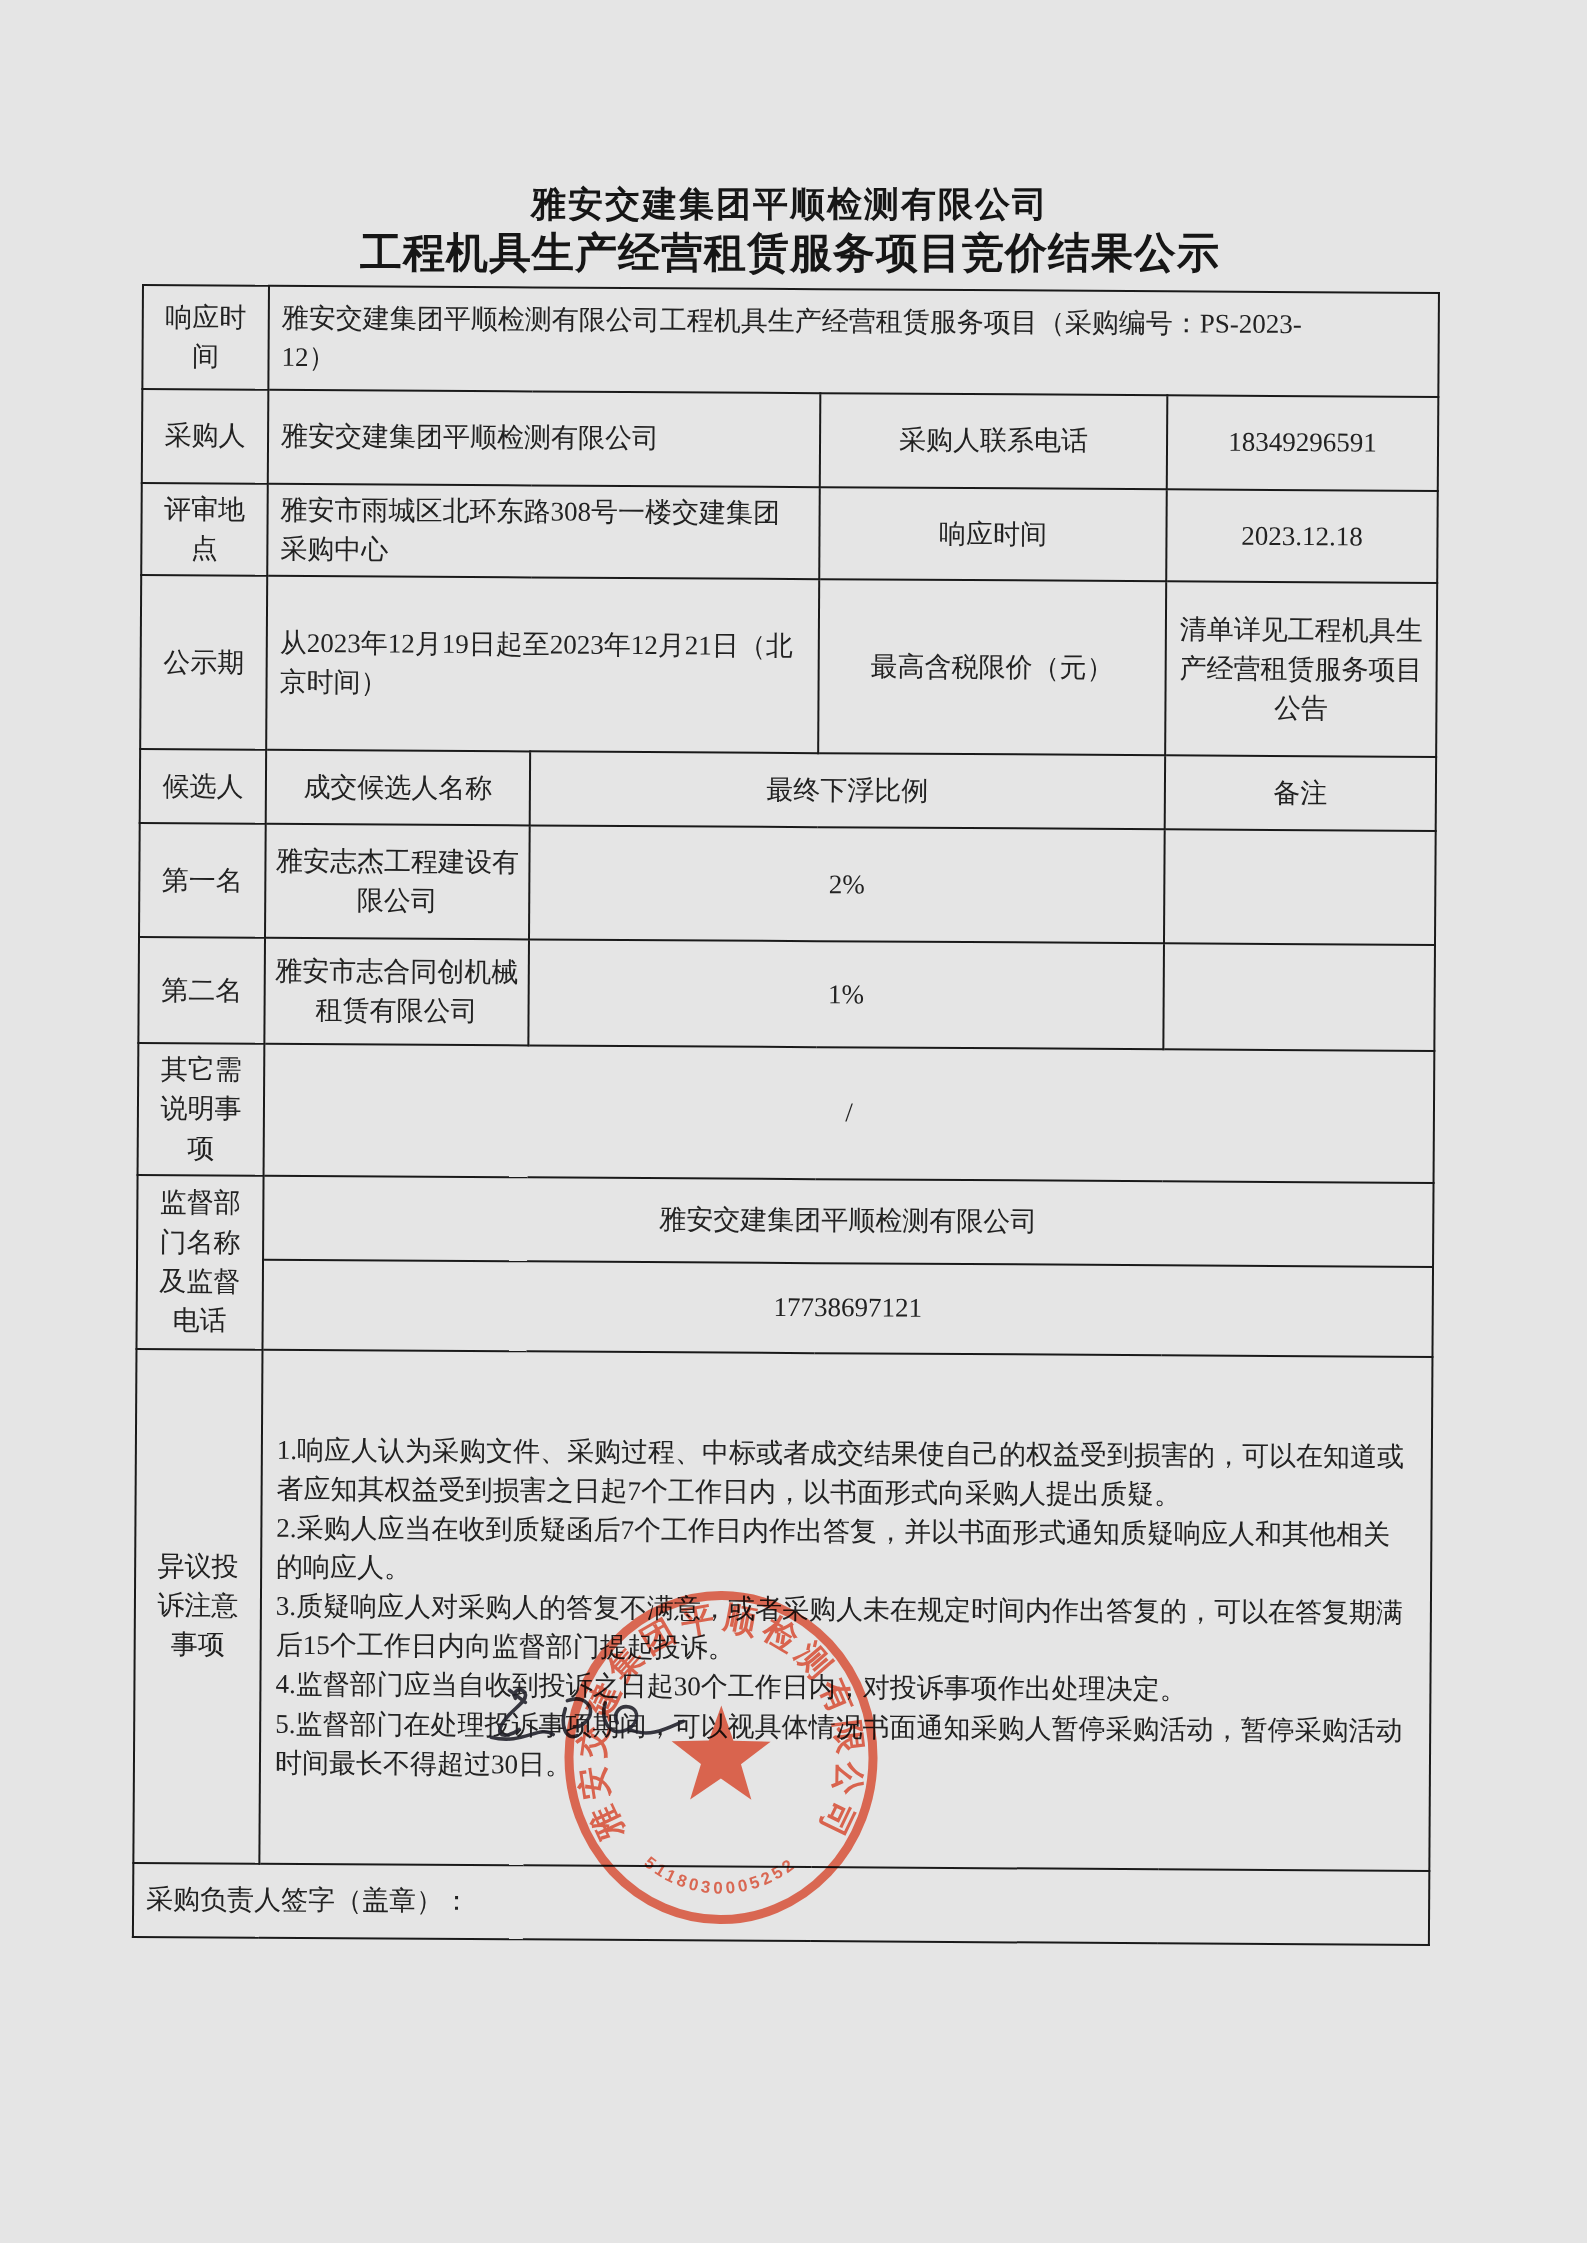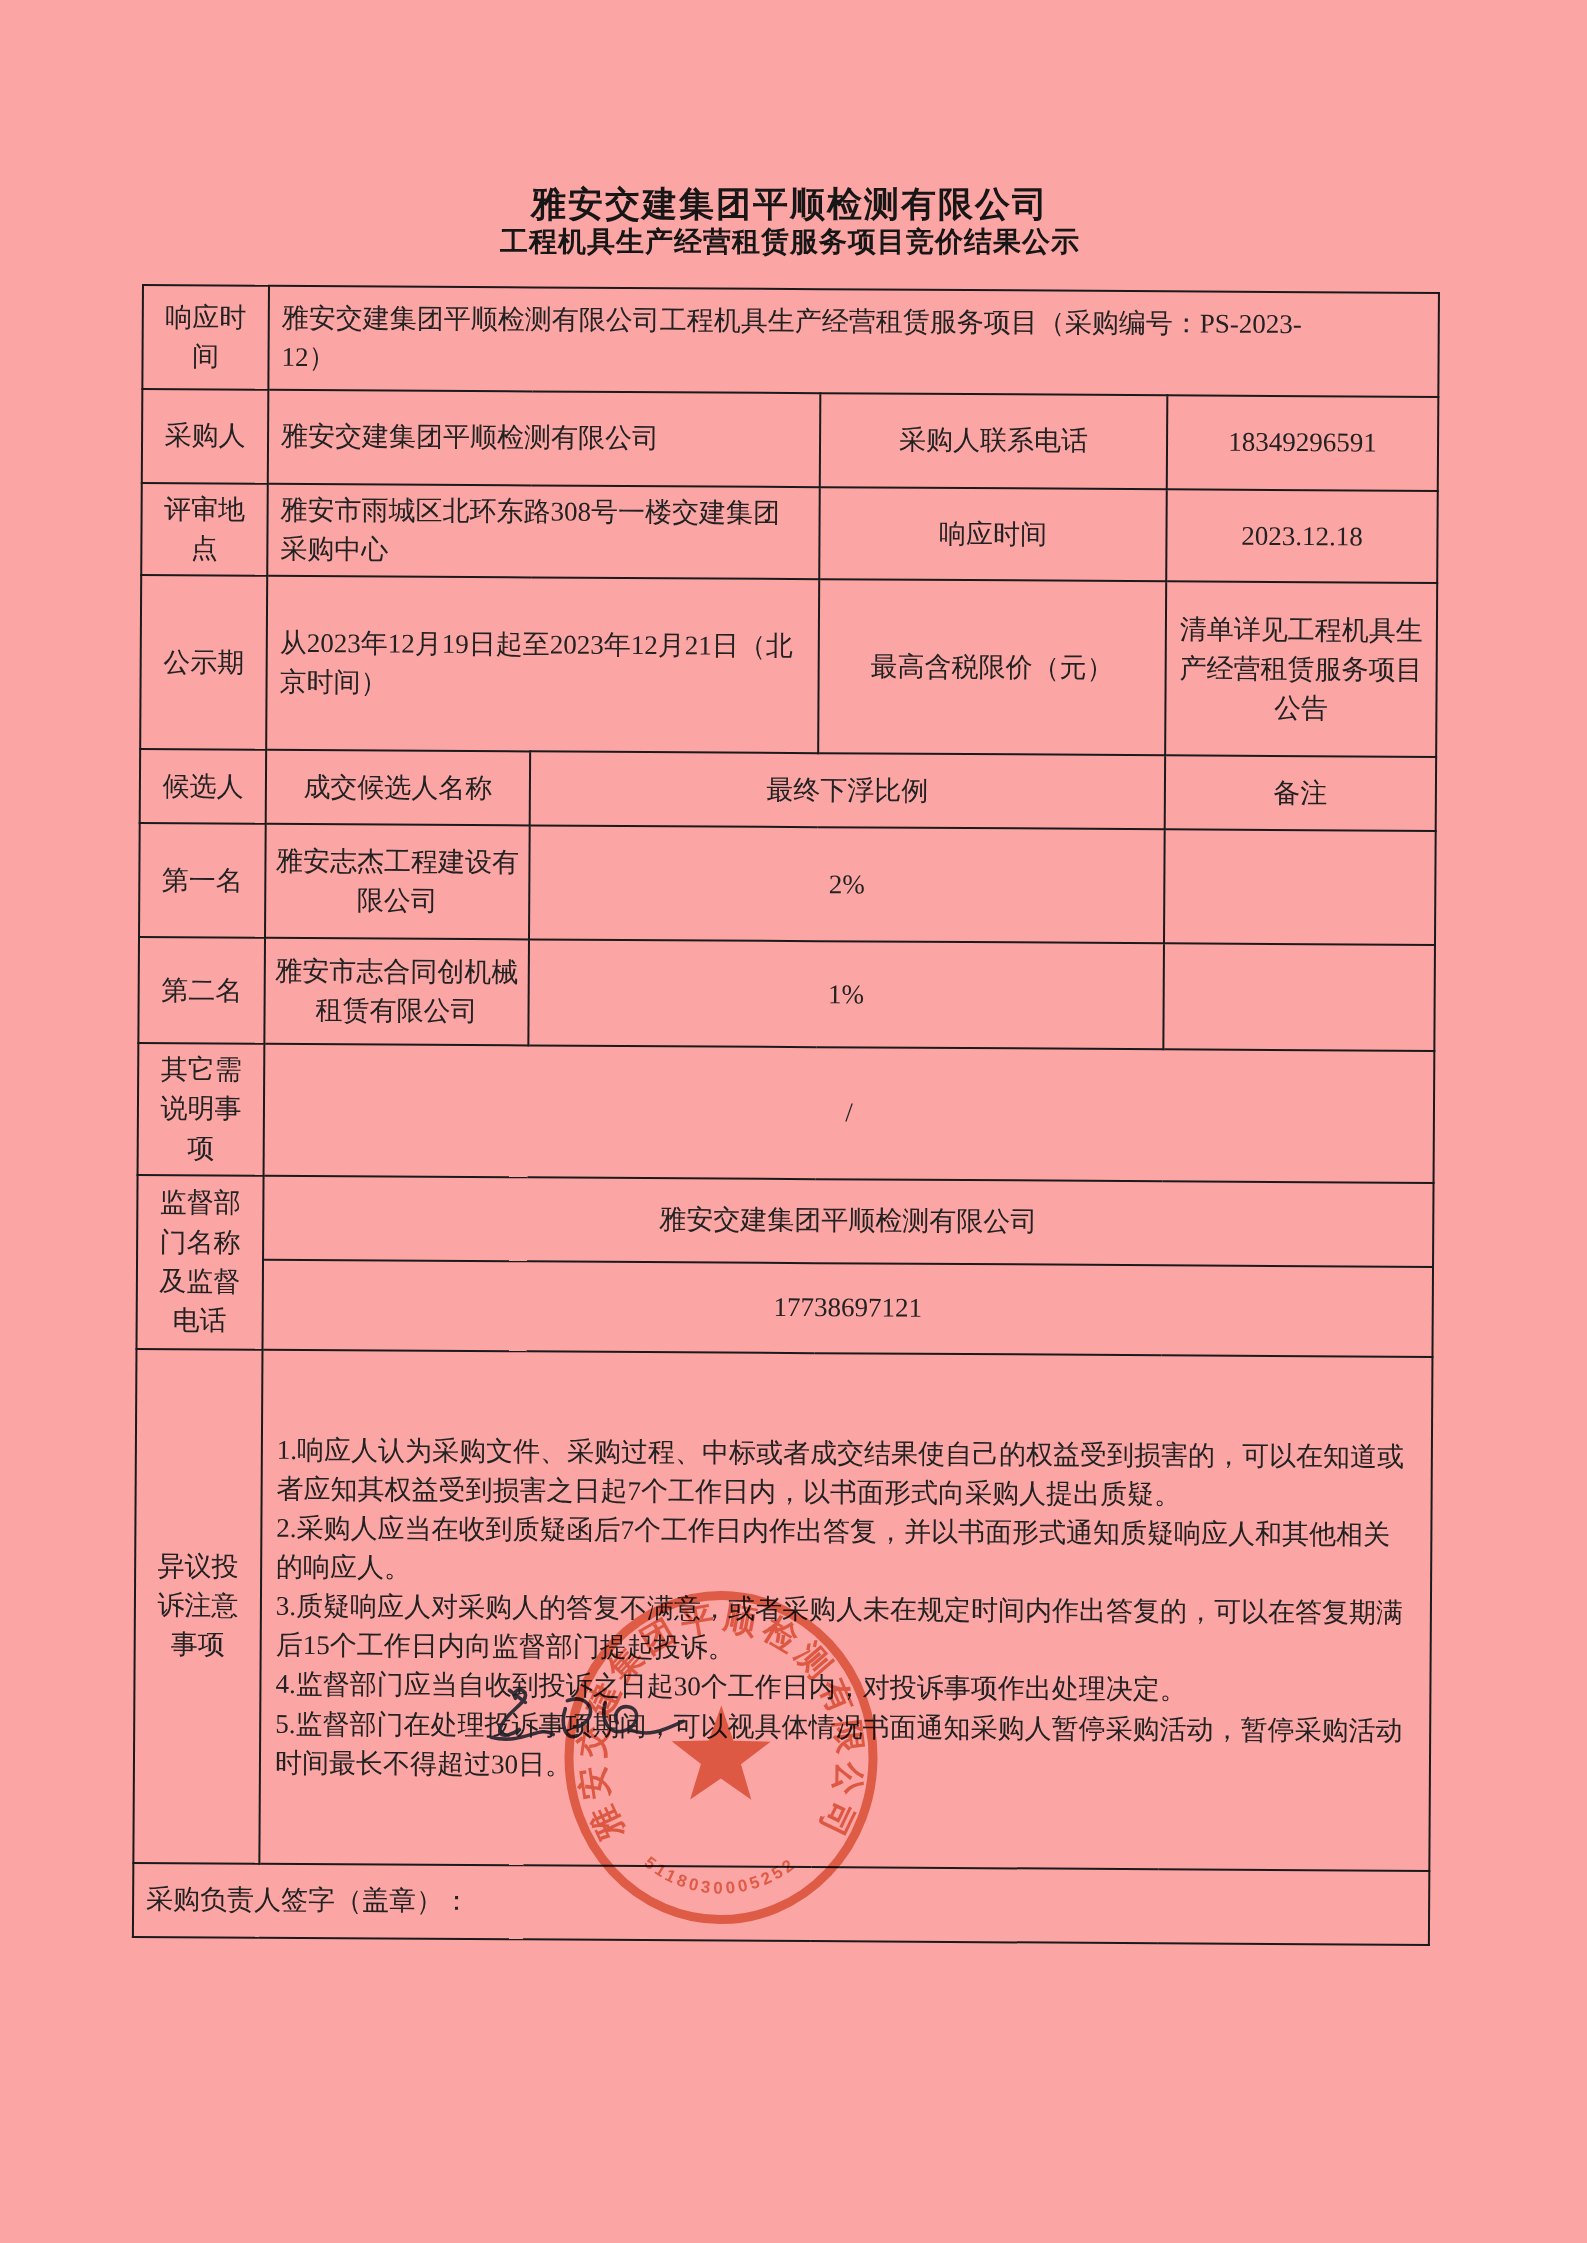--- a/index.html
+++ b/index.html
@@ -1,31 +1,31 @@
 <!DOCTYPE html>
 <html><head>
 <meta charset="utf-8">
 <style>
   html,body{margin:0;padding:0;background:#ffffff;}
   .page{
     position:relative;
     width:1587px;height:2243px;
-    background:#fca5a5;
+    background:#e5e5e5;
     overflow:hidden;
     font-family:"Liberation Serif","DejaVu Serif",serif;
     color:#1d1d1d;
   }
   .titles{
     position:absolute;top:182px;left:142px;width:1296px;
     text-align:center;
     font-family:"Liberation Sans","DejaVu Sans",sans-serif;
     font-weight:800;color:#161616;
   }
   .title-line1{font-size:35px;letter-spacing:2px;line-height:1.25;}
-  .title-line2{font-size:28px;letter-spacing:1px;line-height:1.3;font-family:Liberation Mono, monospace;}
+  .title-line2{font-size:42px;letter-spacing:1px;line-height:1.3;}
   .sheet{
     position:absolute;top:284px;left:142px;width:1296px;
     transform:rotate(0.35deg);transform-origin:0 0;
   }
   table.doc{
     width:1296px;border-collapse:collapse;table-layout:fixed;
   }
   table.doc td{
     border:2.5px solid #1a1a1a;
     font-size:27px;line-height:1.45;color:#222;

